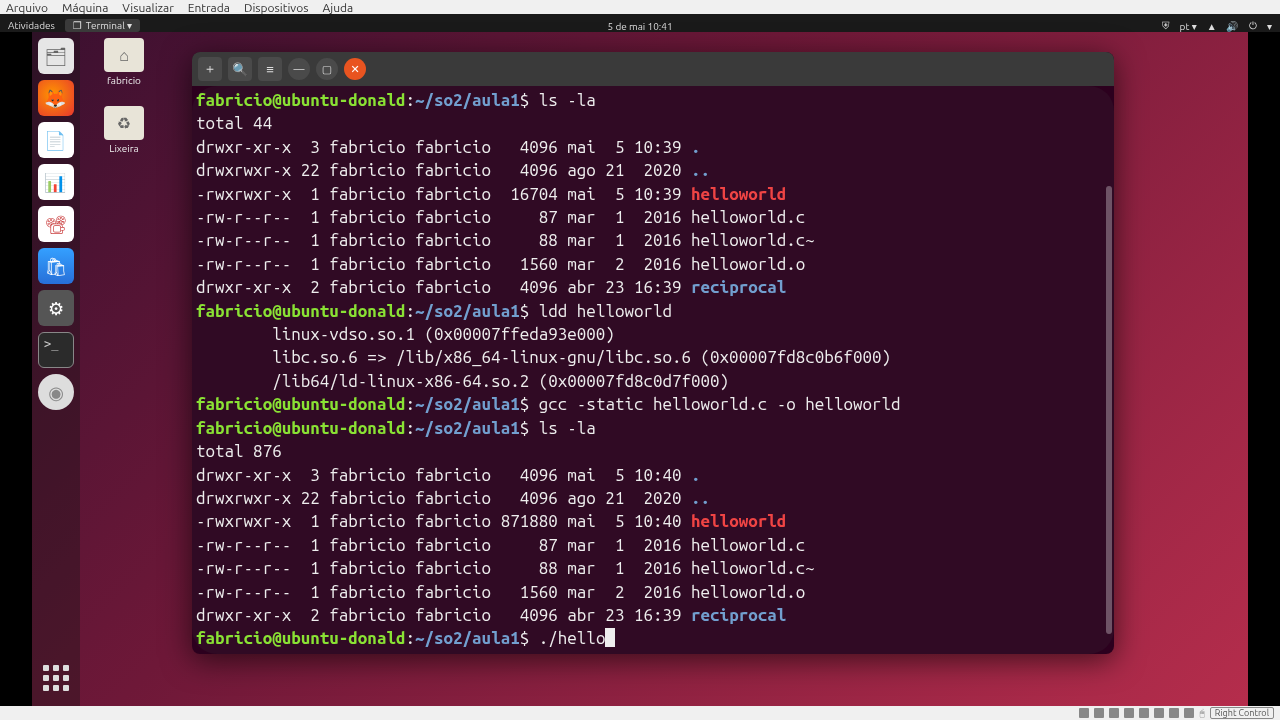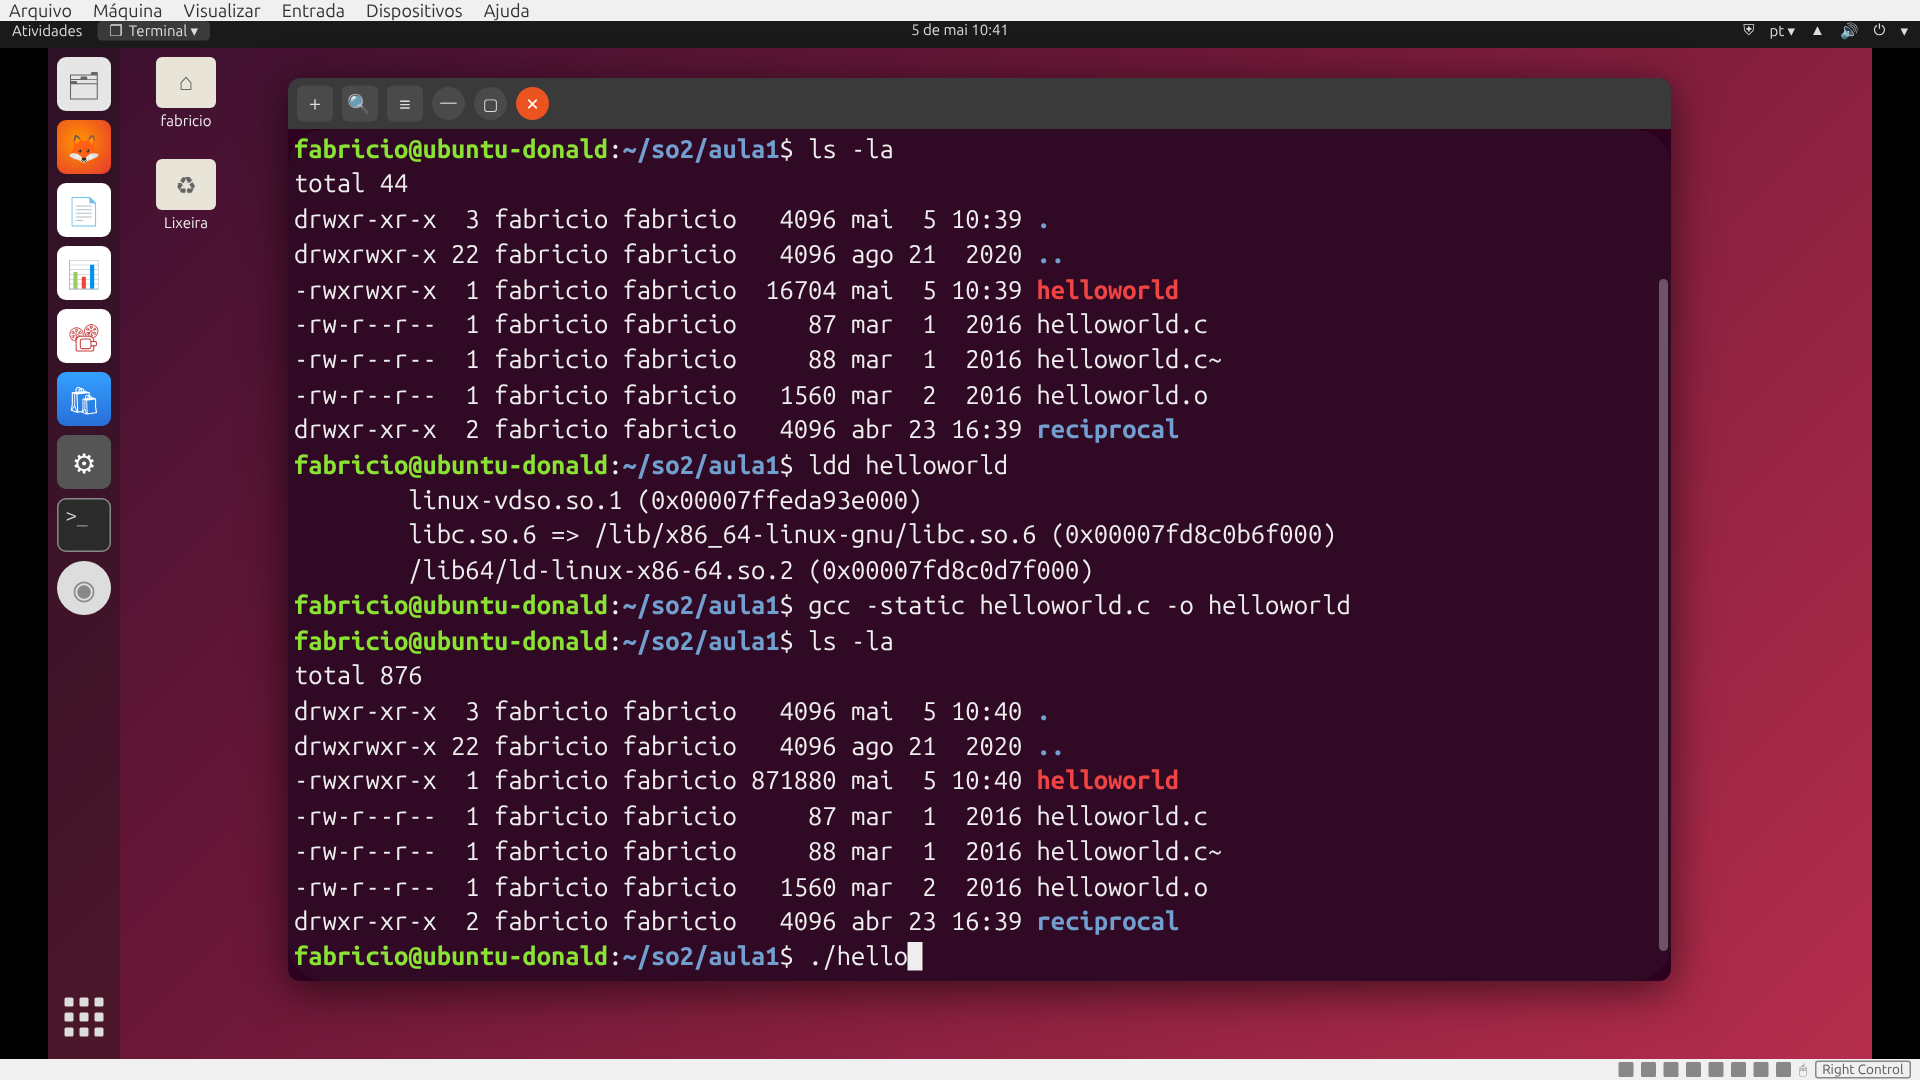--- a/index.html
+++ b/index.html
@@ -21,21 +21,21 @@
     color: #333;
     gap: 14px;
   }
   .vbox-menu span { cursor: default; }
   
   .topbar {
     height: 18px;
     background: #1a1a1a;
     color: #ddd;
     display: flex;
-    align-items: flex-start;
+    align-items: flex-end;
     font-size: 10px;
     padding: 0 8px;
     position: relative;
   }
   .topbar-left { display: flex; gap: 10px; align-items: center; }
   .app-menu { background: #3a3a3a; padding: 1px 8px; border-radius: 3px; display: flex; align-items: center; gap: 4px;}
   .topbar-center { position: absolute; left: 50%; transform: translateX(-50%); }
   .topbar-right { margin-left: auto; display: flex; gap: 10px; align-items: center; }
   
   .desktop {

